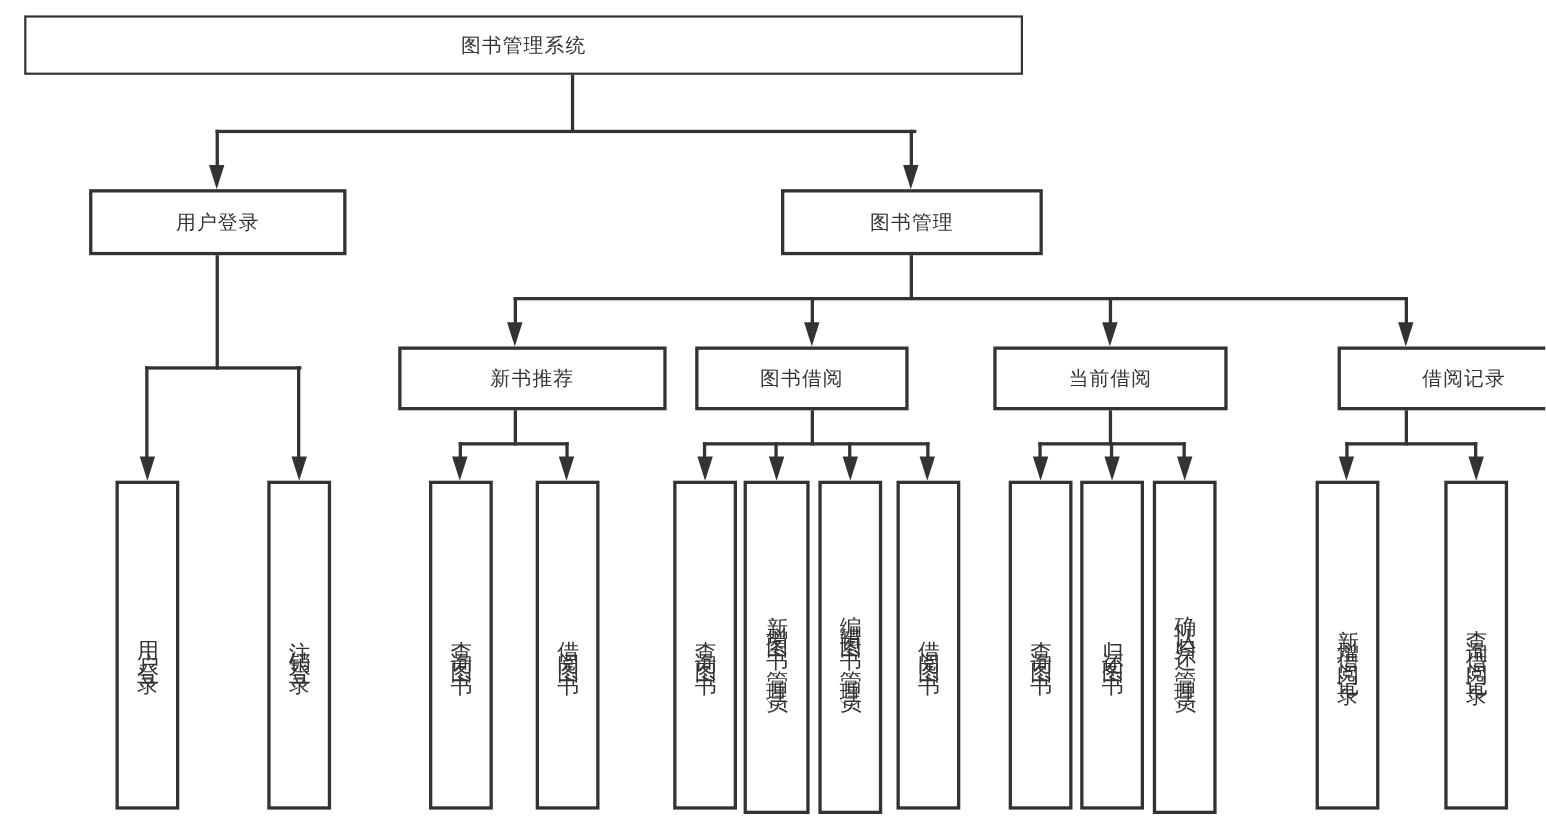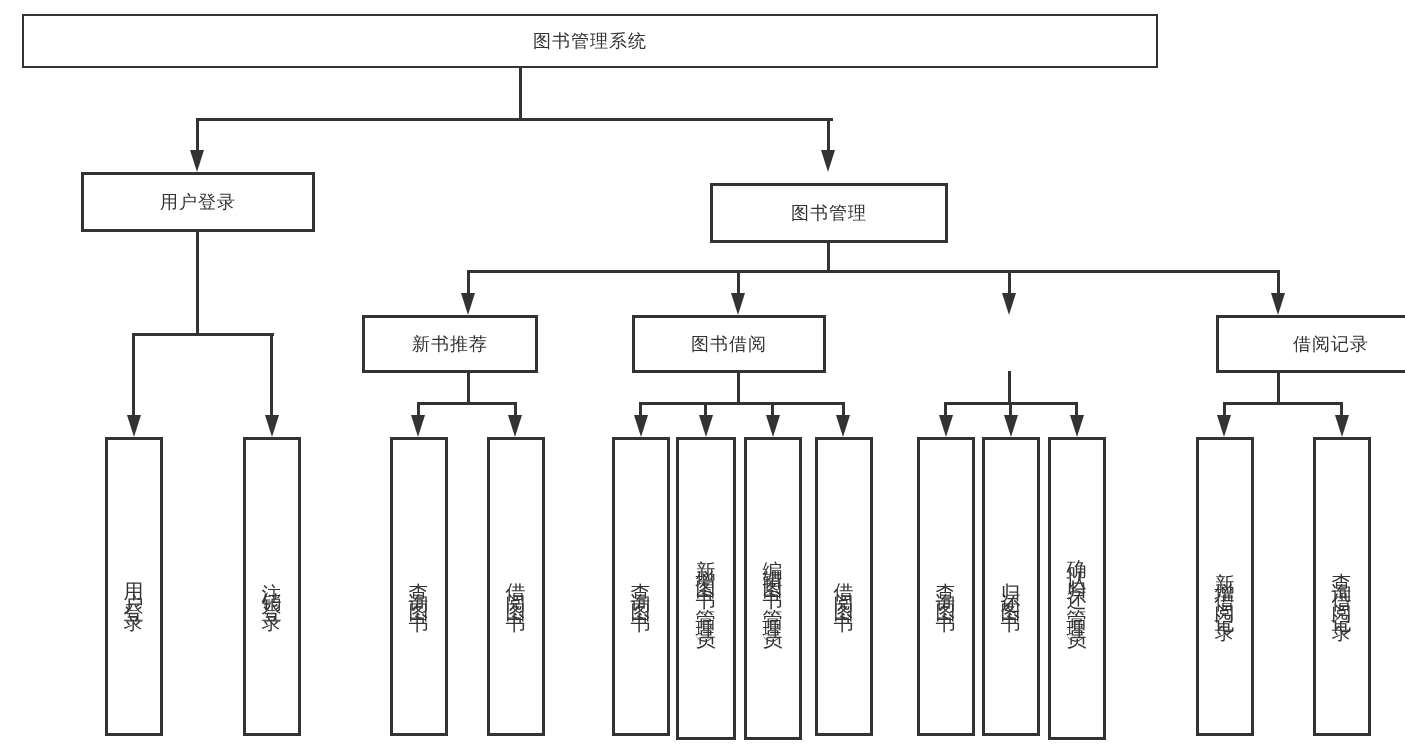--- a/index.html
+++ b/index.html
@@ -29,35 +29,35 @@
   .watermark{
     position:absolute;left:1182px;top:717px;z-index:5;
     font-size:18px;color:#c3c3c3;letter-spacing:0.5px;white-space:nowrap;
   }
 </style>
 </head>
 <body>
 
 <div class="canvas">
 
-  <div class="box root" style="left:22px;top:14px;width:1136px;height:54px;">
+  <div class="box root" style="left:22px;top:14px;width:908px;height:54px;">
     <span class="hlabel">图书管理系统</span>
   </div>
 
   <div class="vl" style="left:519px;top:66px;height:54px;"></div>
   <div class="hl" style="left:196px;top:118px;width:637px;"></div>
   <div class="vl" style="left:196px;top:118px;height:36px;"></div>
   <div class="ah" style="left:190px;top:150px;"></div>
   <div class="vl" style="left:827px;top:118px;height:36px;"></div>
   <div class="ah" style="left:821px;top:150px;"></div>
 
   <div class="box" style="left:81px;top:172px;width:234px;height:60px;">
     <span class="hlabel">用户登录</span>
   </div>
-  <div class="box" style="left:710px;top:183px;width:238px;height:60px;">
+  <div class="box" style="left:710px;top:172px;width:238px;height:60px;">
     <span class="hlabel">图书管理</span>
   </div>
 
   <div class="vl" style="left:196px;top:230px;height:106px;"></div>
   <div class="hl" style="left:132px;top:333px;width:142px;"></div>
   <div class="vl" style="left:132px;top:333px;height:86px;"></div>
   <div class="ah" style="left:127px;top:415px;"></div>
   <div class="vl" style="left:270px;top:333px;height:86px;"></div>
   <div class="ah" style="left:265px;top:415px;"></div>
 
@@ -65,25 +65,28 @@
   <div class="hl" style="left:467px;top:270px;width:813px;"></div>
   <div class="vl" style="left:467px;top:270px;height:26px;"></div>
   <div class="ah" style="left:461px;top:293px;"></div>
   <div class="vl" style="left:737px;top:270px;height:26px;"></div>
   <div class="ah" style="left:731px;top:293px;"></div>
   <div class="vl" style="left:1008px;top:270px;height:26px;"></div>
   <div class="ah" style="left:1002px;top:293px;"></div>
   <div class="vl" style="left:1277px;top:270px;height:26px;"></div>
   <div class="ah" style="left:1271px;top:293px;"></div>
 
-  <div class="box" style="left:362px;top:315px;width:176px;height:58px;">
+  <div class="box" style="left:362px;top:315px;width:244px;height:58px;">
     <span class="hlabel">新书推荐</span>
   </div>
   <div class="box" style="left:632px;top:315px;width:194px;height:58px;">
     <span class="hlabel">图书借阅</span>
+  </div>
+  <div class="box" style="left:903px;top:315px;width:213px;height:58px;">
+    <span class="hlabel">当前借阅</span>
   </div>
   <div class="box" style="left:1172px;top:315px;width:230px;height:58px;margin-left:44px;">
     <span class="hlabel">借阅记录</span>
   </div>
 
   <div class="vl" style="left:467px;top:371px;height:34px;"></div>
   <div class="hl" style="left:417px;top:402px;width:100px;"></div>
   <div class="vl" style="left:417px;top:402px;height:16px;"></div>
   <div class="ah" style="left:411px;top:415px;"></div>
   <div class="vl" style="left:514px;top:402px;height:16px;"></div>

